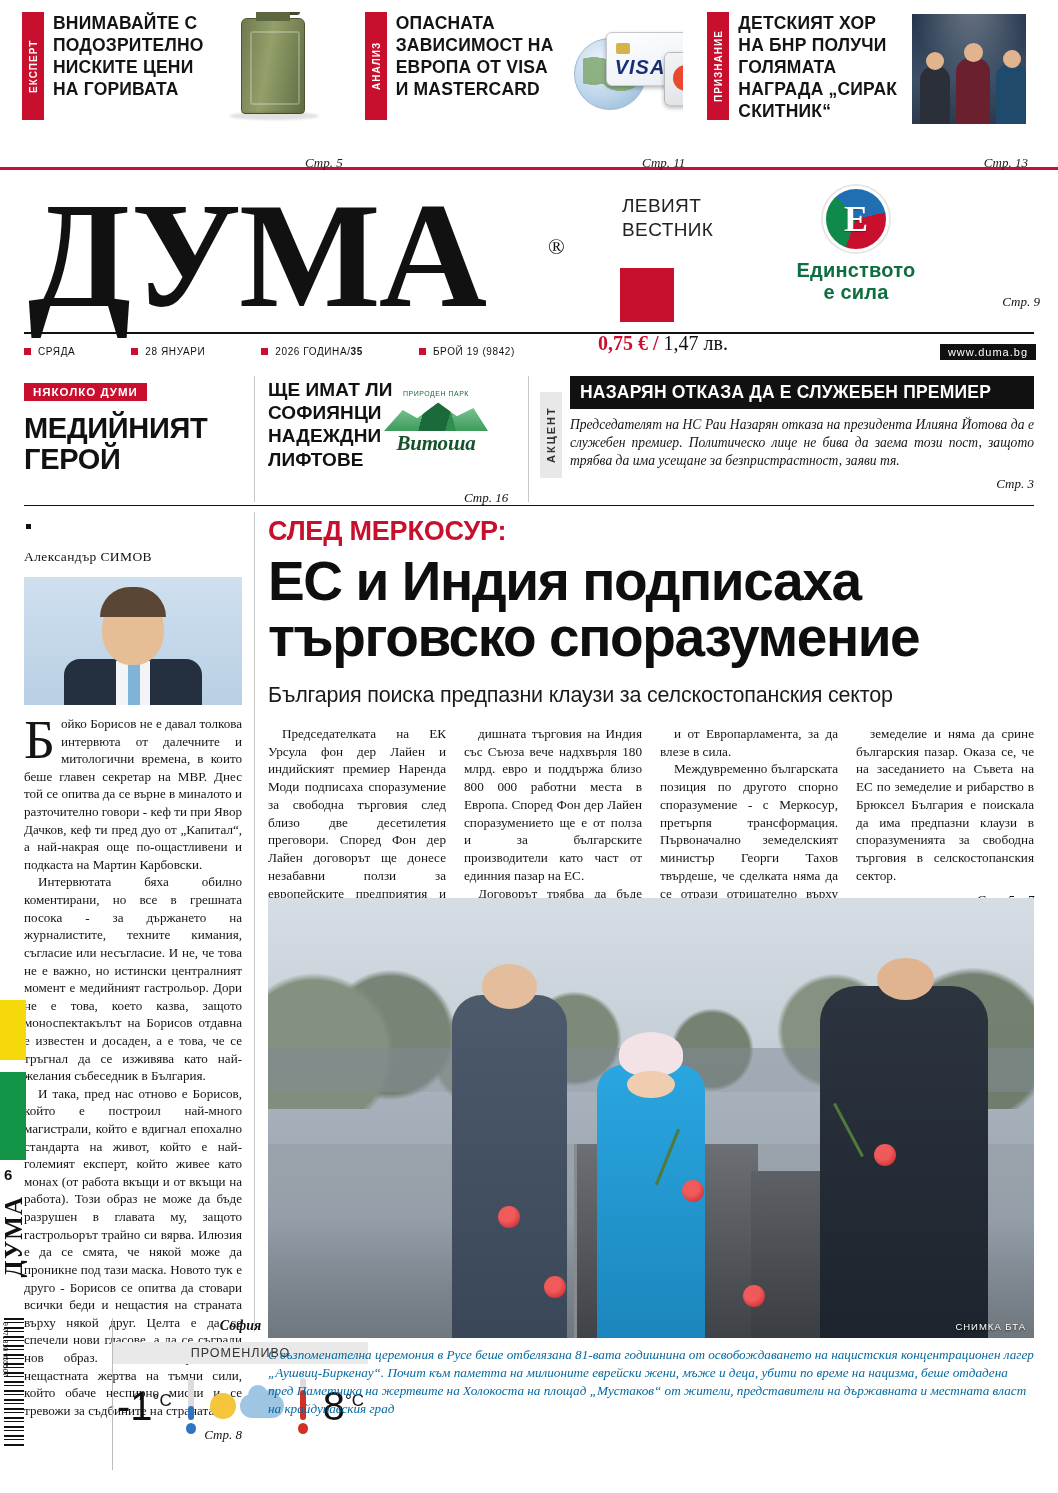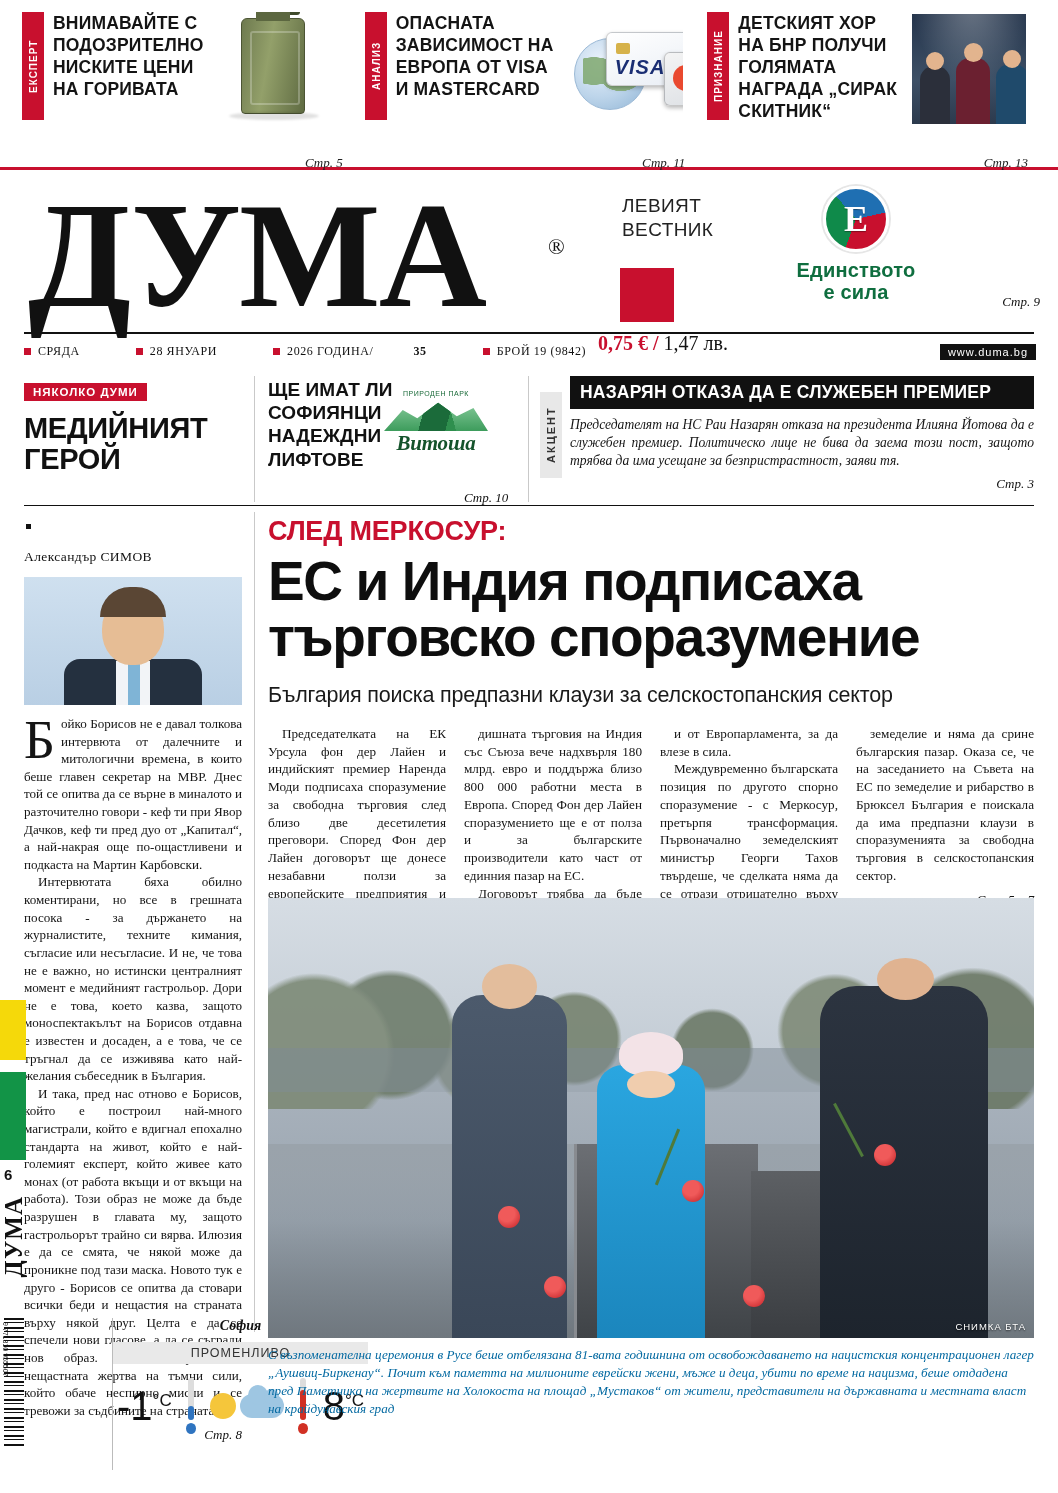--- a/index.html
+++ b/index.html
@@ -177,26 +177,26 @@
   }
   .unity-page { position:absolute; right:18px; top:122px; font-style:italic; font-size:13px; }
 
   .masthead-rule {
     position:absolute; left:24px; top:160px; width:1010px;
     border-top:2px solid #111;
   }
   .meta-row {
     position:absolute; left:24px; top:166px; width:1010px; height:26px;
     display:flex; align-items:center;
-    font-family:Liberation Serif, serif;
-    font-size:12px; letter-spacing:.6px; color:#111;
+    font-family:Liberation Sans, sans-serif;
+    font-size:10px; letter-spacing:.6px; color:#111;
   }
   .meta-item { display:flex; align-items:center; margin-right:56px; }
   .meta-item .sq { width:7px; height:7px; background:#c8102e; margin-right:7px; }
-  .meta-item b { font-weight:bold;margin-left:40px; }
+  .meta-item b { font-weight:bold; }
   .price {
     position:absolute; right:330px; top:160px;
     font-family:"Liberation Serif", serif; font-size:20px;
   }
   .price .red { color:#c8102e; font-weight:bold; }
   .site {
     position:absolute; right:22px; top:172px;
     background:#111; color:#fff; font-family:"Liberation Sans", sans-serif;
     font-size:11px; letter-spacing:1px; padding:2px 8px;
   }
@@ -565,21 +565,21 @@
       </h2>
     </div>
 
     <div class="lifts">
       <h3>ЩЕ ИМАТ ЛИ СОФИЯНЦИ НАДЕЖДНИ ЛИФТОВЕ</h3>
       <div class="vitosha-logo">
         <div class="vitosha-top">ПРИРОДЕН ПАРК</div>
         <div class="vit-mountain"></div>
         <div class="vitosha-word">Витоша</div>
       </div>
-      <div class="pg-ital" style="position:absolute; left:196px; top:112px;">Стр. 10</div>
+      <div class="pg-ital" style="position:absolute; left:196px; top:112px;">Стр. 16</div>
     </div>
 
     <div class="accent-box">
       <div class="accent-tag">АКЦЕНТ</div>
       <div class="accent-head">НАЗАРЯН ОТКАЗА ДА Е СЛУЖЕБЕН ПРЕМИЕР</div>
       <div class="accent-body">Председателят на НС Раи Назарян отказа на президента Илияна Йотова да е служебен премиер. Политическо лице не бива да заема този пост, защото трябва да има усещане за безпристрастност, заяви тя.</div>
       <div class="pg-ital" style="text-align:right; margin-top:6px;">Стр. 3</div>
     </div>
   </div>
 

